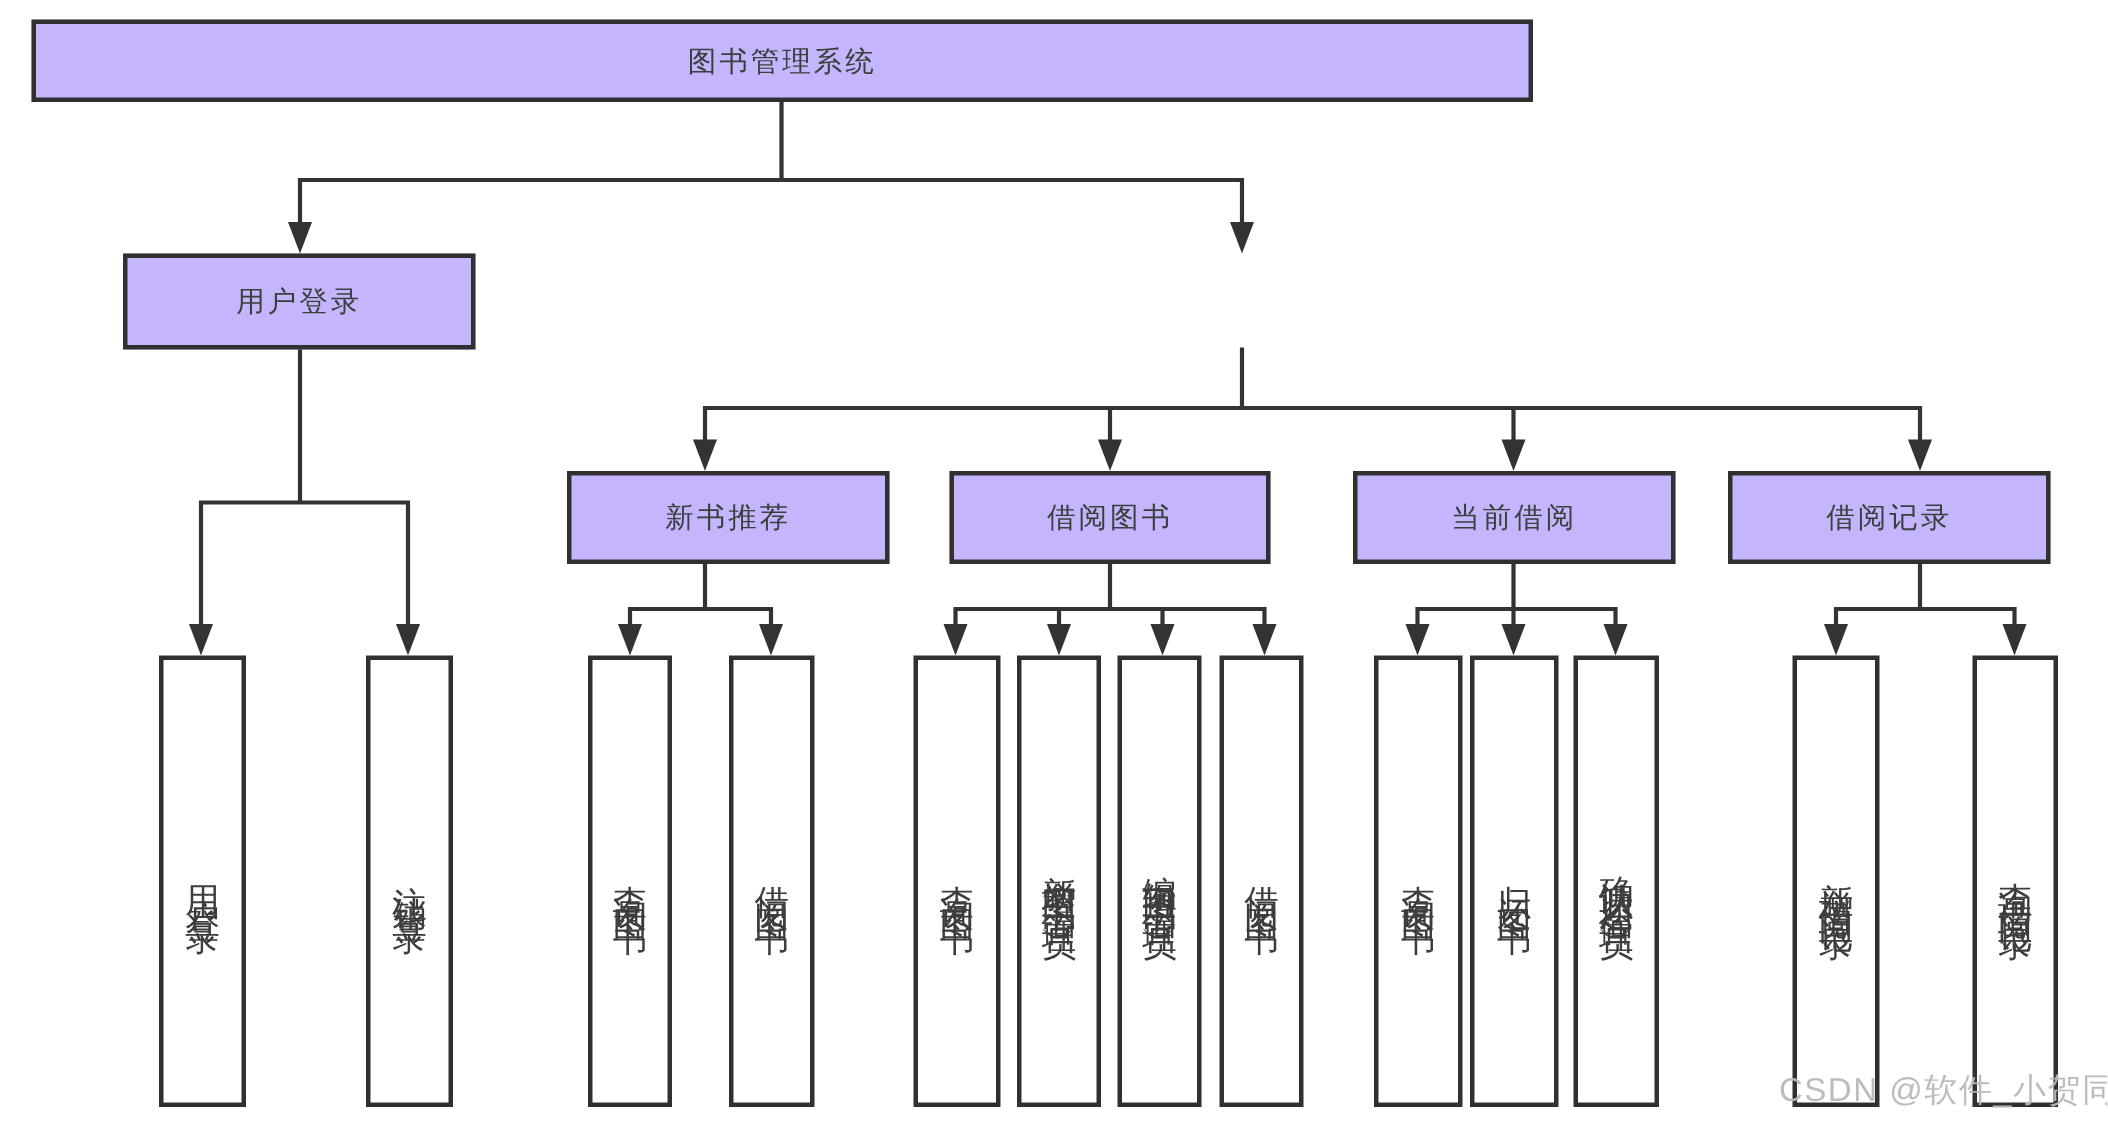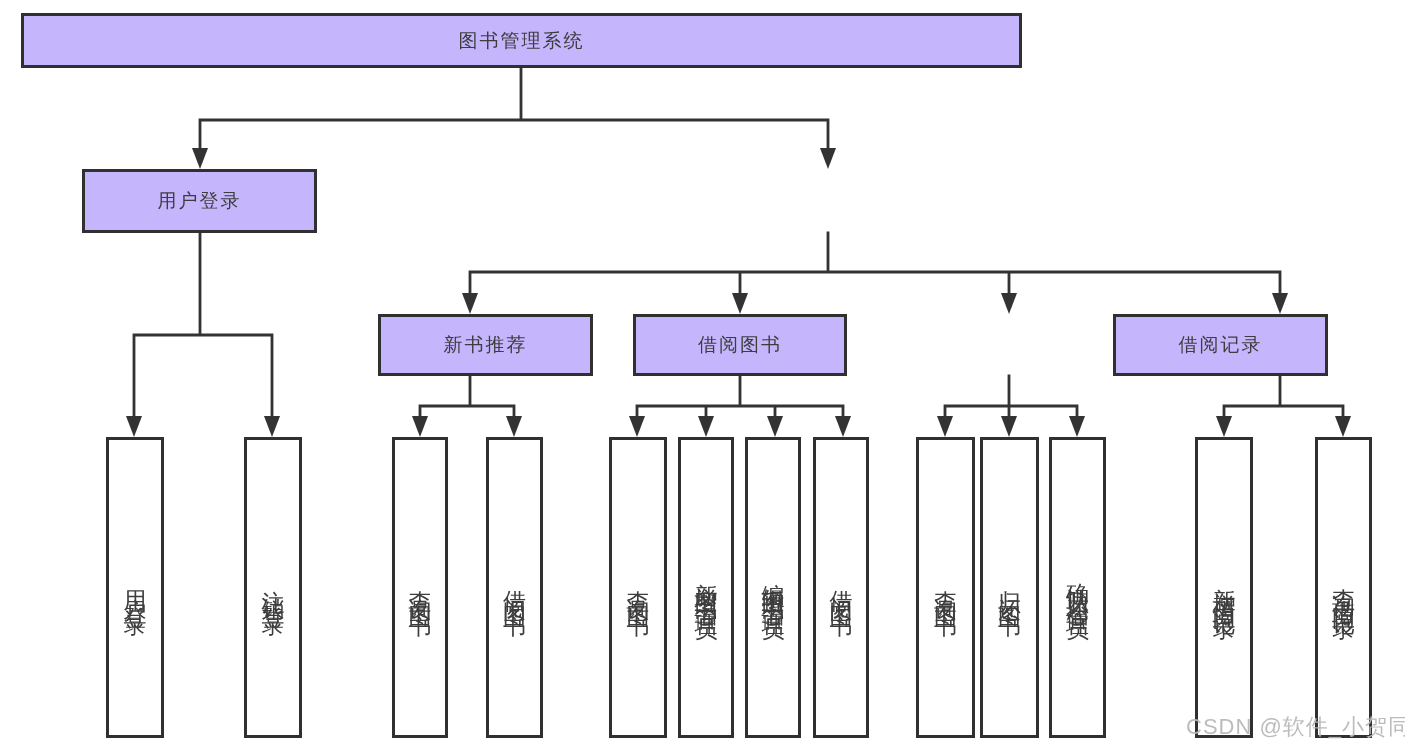--- a/index.html
+++ b/index.html
@@ -83,21 +83,22 @@
       <polygon points="1335,416 1351,416 1343,437"></polygon>
     </g>
   </svg>
 
   <div class="node" style="left:21px;top:13px;width:1001px;height:55px">图书管理系统</div>
 
   <div class="node" style="left:82px;top:169px;width:235px;height:64px">用户登录</div>
 
   <div class="node" style="left:378px;top:314px;width:215px;height:62px">新书推荐</div>
   <div class="node" style="left:633px;top:314px;width:214px;height:62px">借阅图书</div>
-  <div class="node" style="left:1113px;top:314px;width:215px;height:62px">借阅记录</div>
+  <div class="node" style="left:902px;top:314px;width:215px;height:62px">当前借阅</div>
+  <div class="node" style="left:1152px;top:314px;width:215px;height:62px">借阅记录</div>
 
   <div class="leaf" style="left:106px;top:437px;width:58px;height:301px">用户登录</div>
   <div class="leaf" style="left:244px;top:437px;width:58px;height:301px">注销登录</div>
 
   <div class="leaf" style="left:392px;top:437px;width:56px;height:301px">查询图书</div>
   <div class="leaf" style="left:486px;top:437px;width:57px;height:301px">借阅图书</div>
 
   <div class="leaf" style="left:609px;top:437px;width:58px;height:301px">查询图书</div>
   <div class="leaf" style="left:678px;top:437px;width:56px;height:301px;letter-spacing:5px">新增图书（管理员）</div>
   <div class="leaf" style="left:745px;top:437px;width:56px;height:301px;letter-spacing:5px">编辑图书（管理员）</div>

